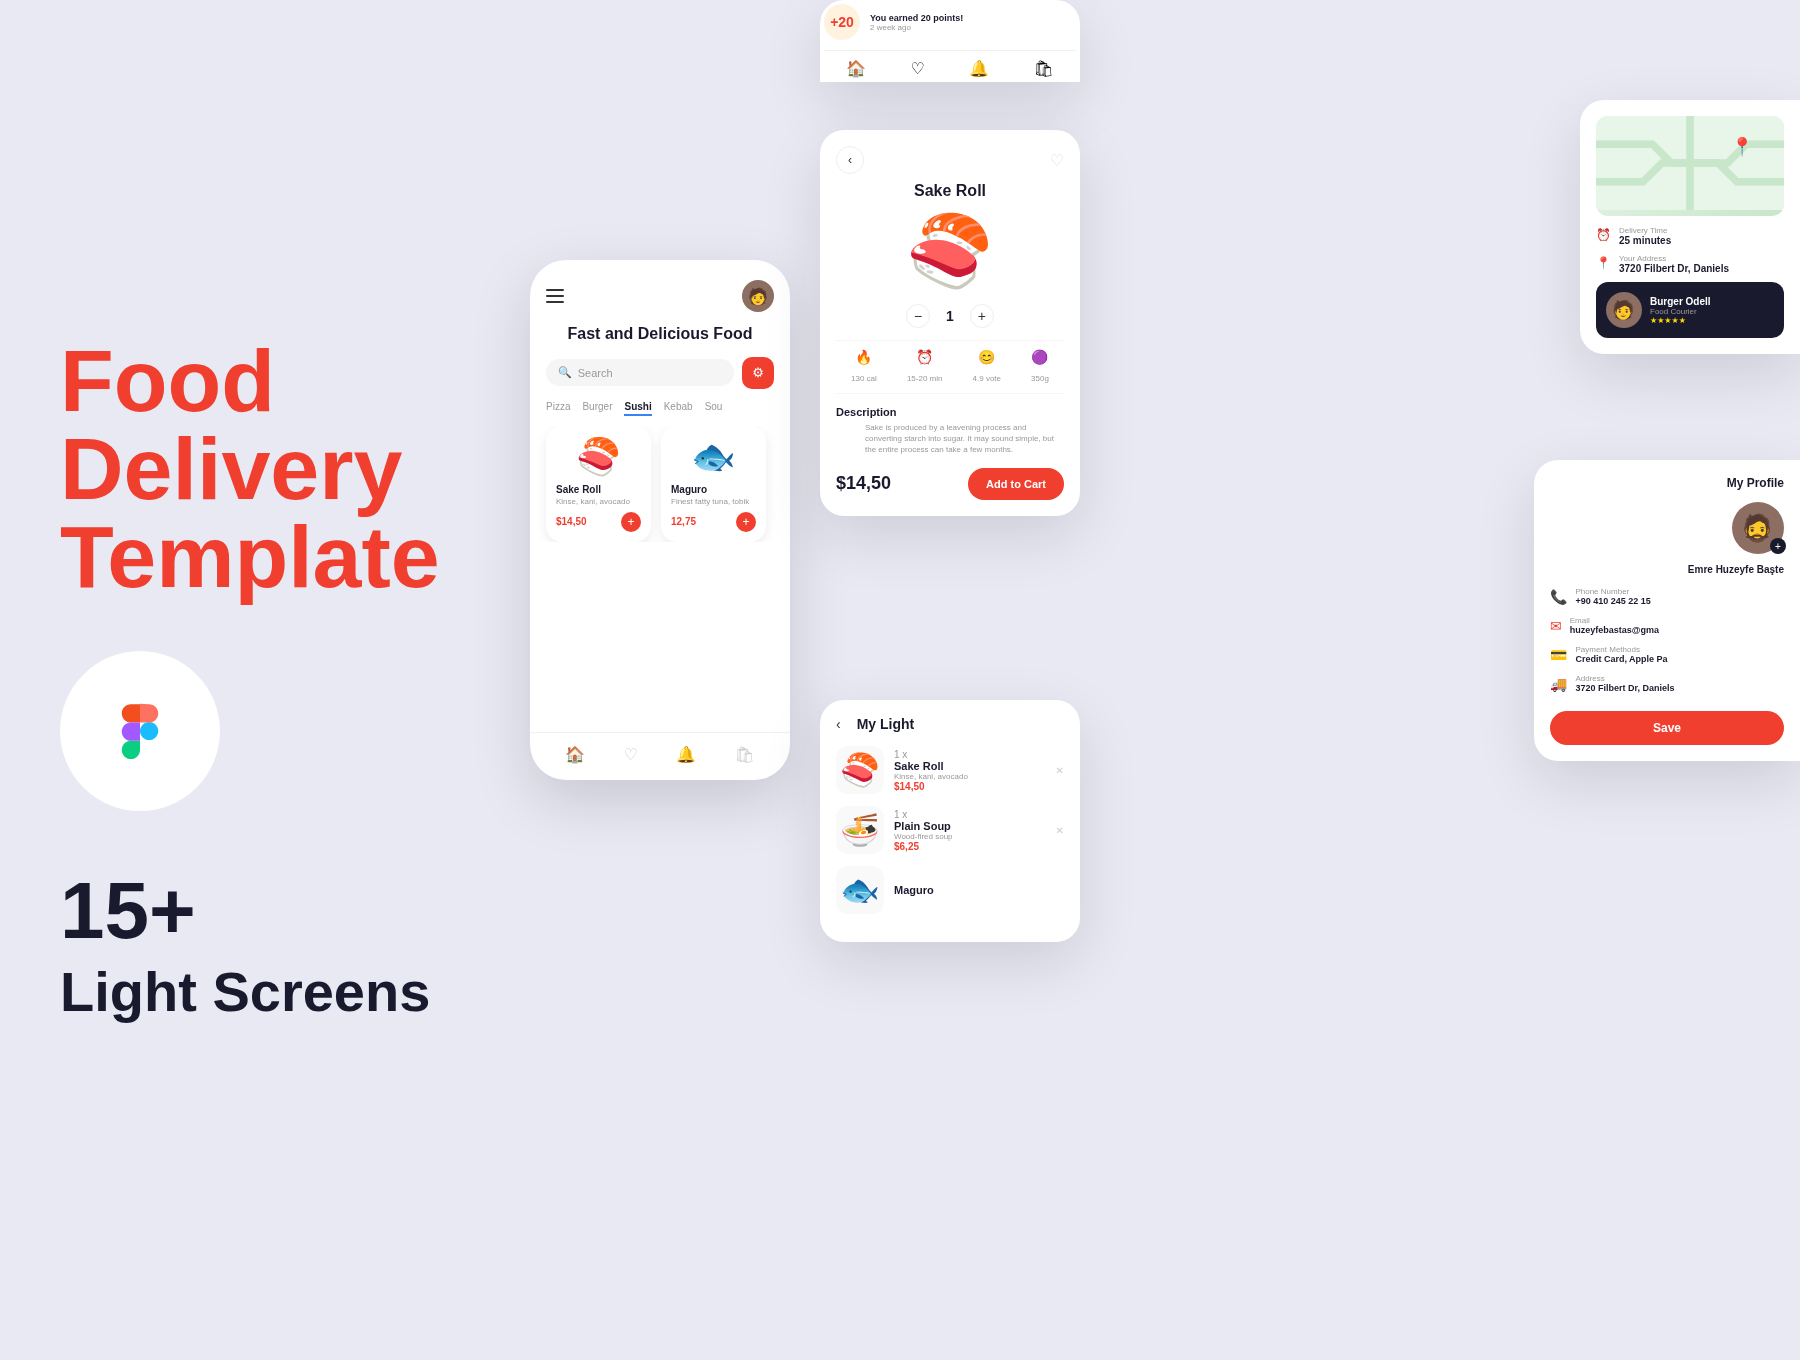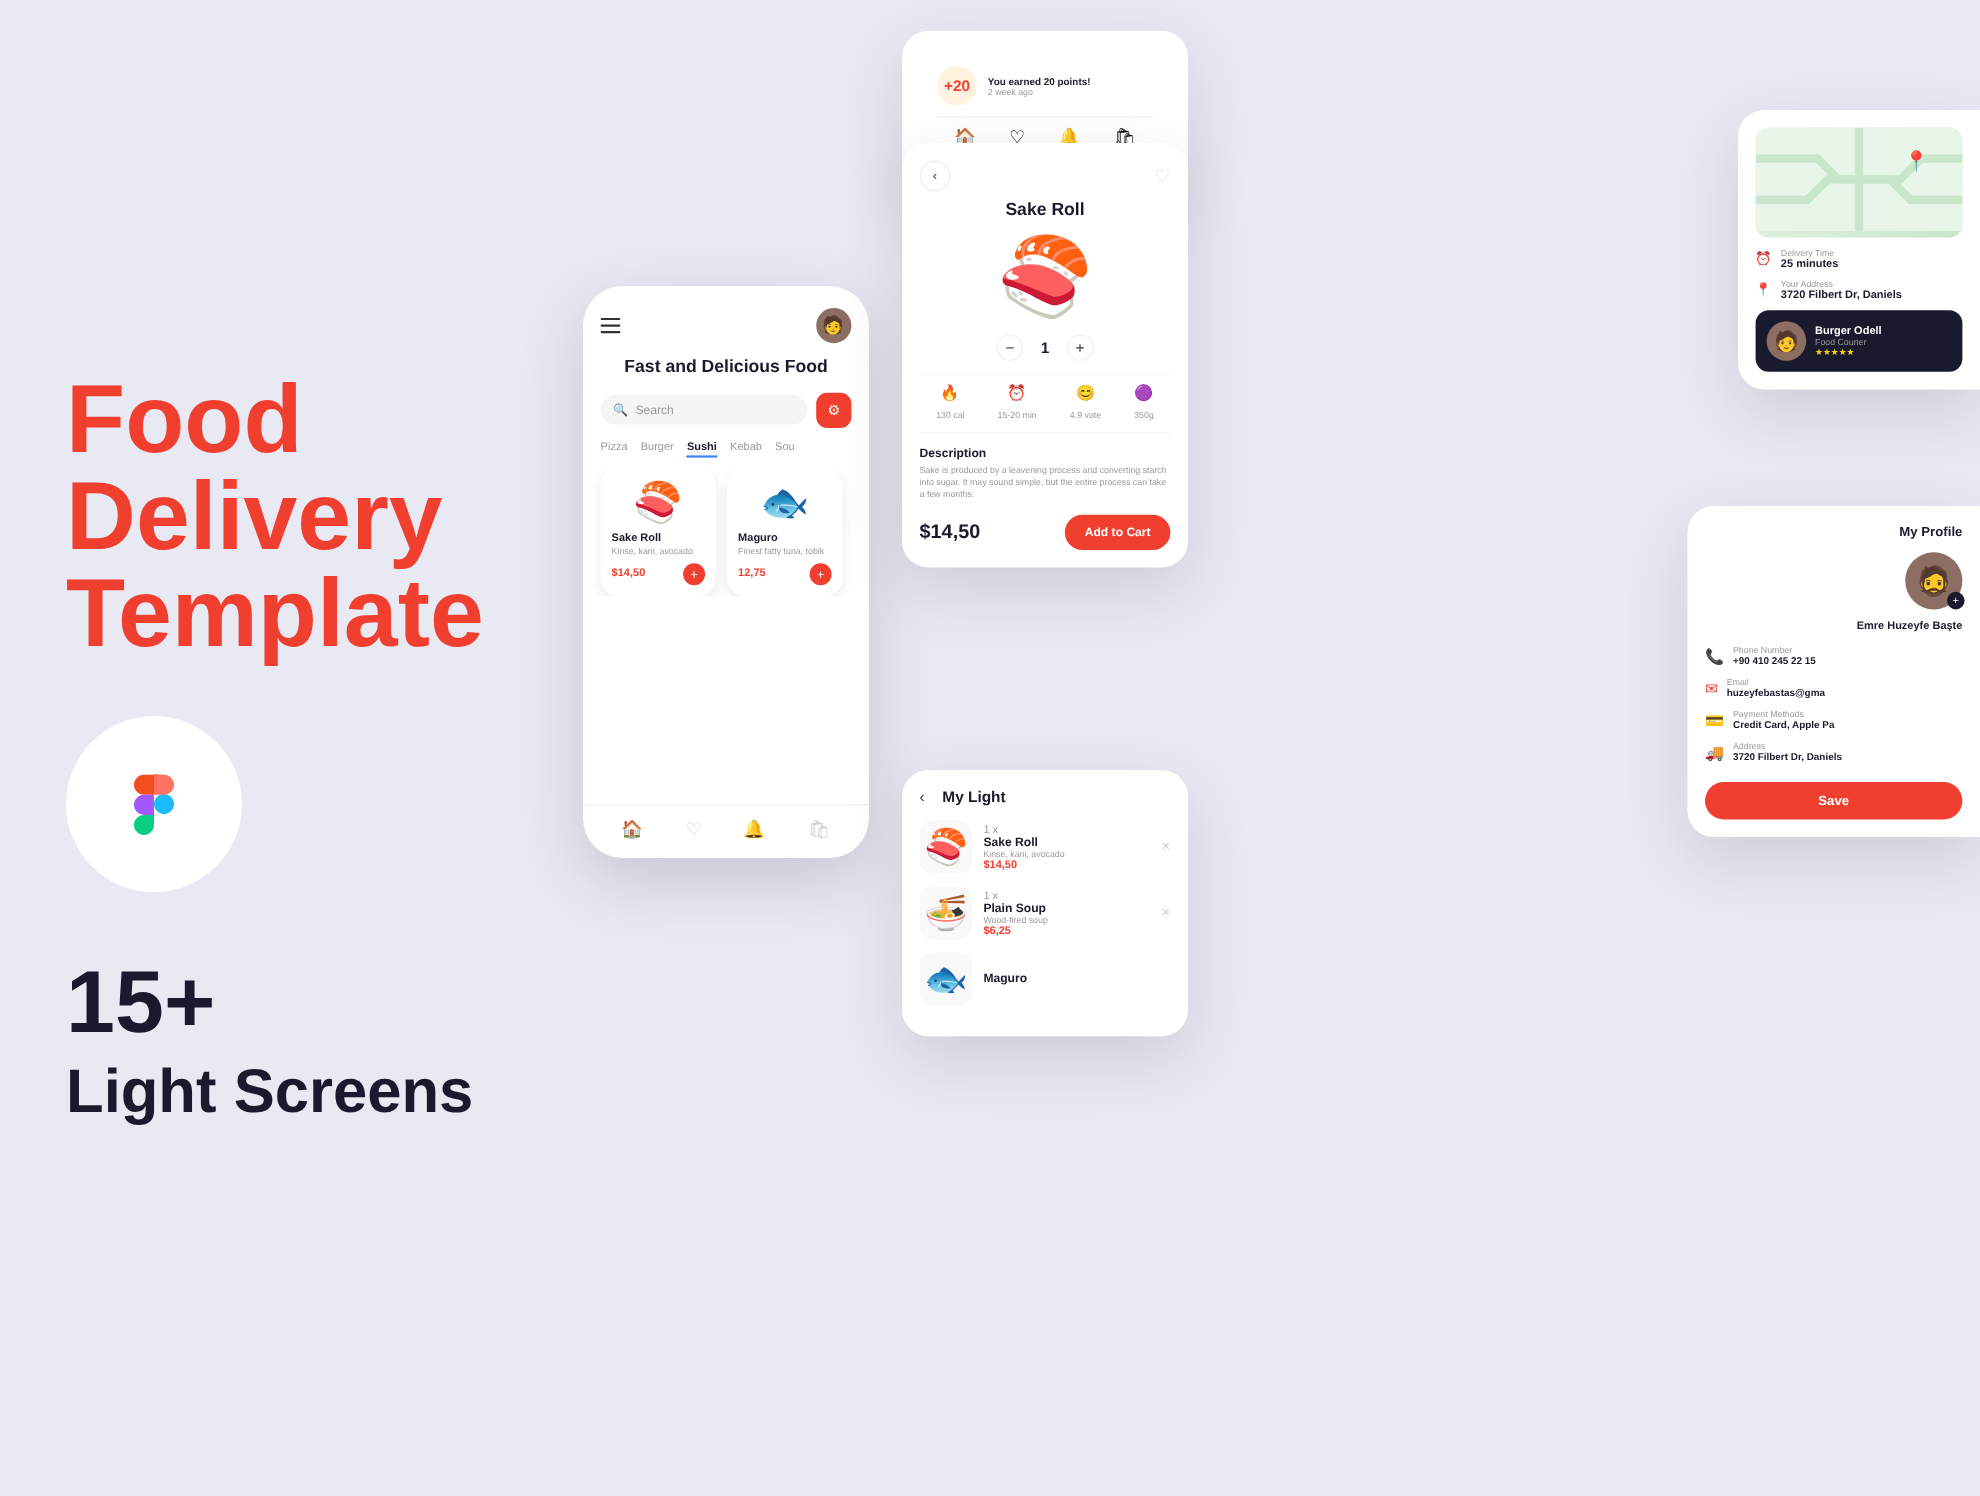--- a/index.html
+++ b/index.html
@@ -367,20 +367,21 @@
       font-size: 11px;
       font-weight: 700;
       color: #1a1a2e;
       margin-bottom: 4px;
     }
 
     .description-text {
       font-size: 8px;
       color: #999;
       line-height: 1.4;
+      margin-left: 29px;
     }
 
     .price-cart-row {
       display: flex;
       justify-content: space-between;
       align-items: center;
       margin-top: 12px;
     }
 
     .product-price {
@@ -482,23 +483,22 @@
 
     
     .notification-card {
       position: absolute;
       left: 820px;
       top: 0;
       width: 260px;
       background: white;
       border-radius: 24px 24px 0 0;
       box-shadow: 0 20px 60px rgba(0,0,0,0.12);
-      padding: 32px;
+      padding: 4px;
       overflow: hidden;
-      margin-top: 28px;
     }
 
     .notif-item {
       display: flex;
       align-items: center;
       gap: 10px;
       margin-bottom: 10px;
     }
 
     .notif-badge {

